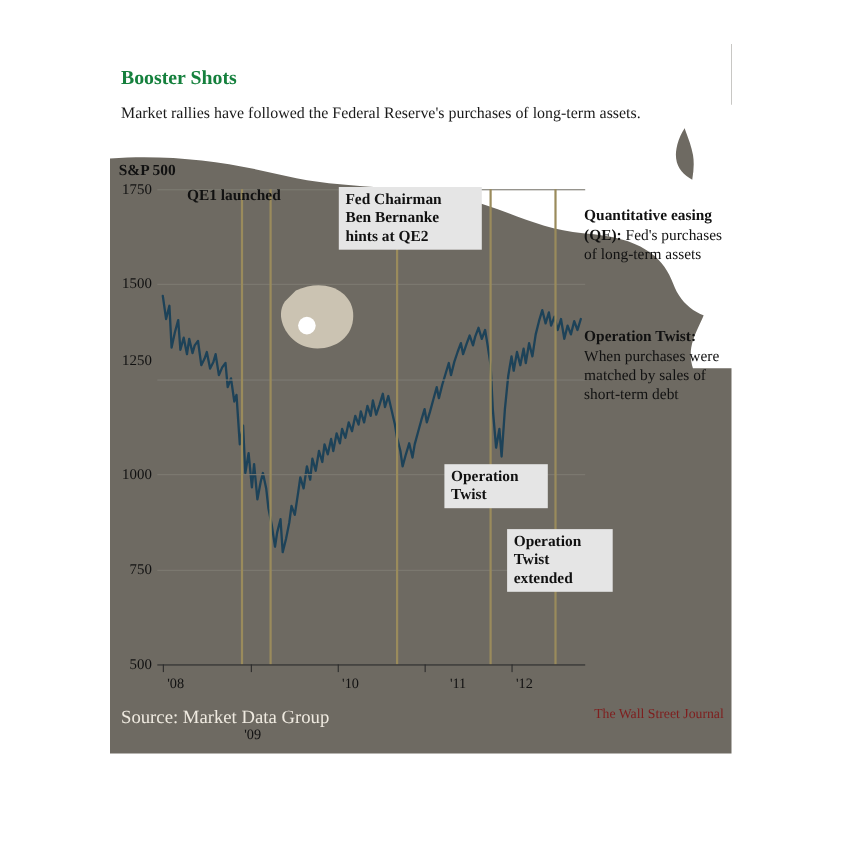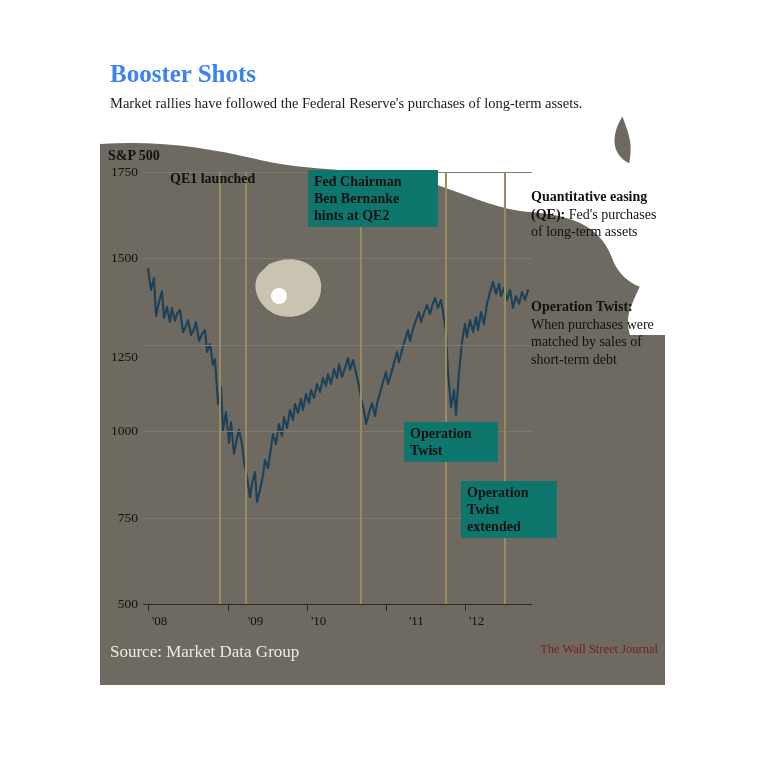--- a/index.html
+++ b/index.html
@@ -12,21 +12,21 @@
     position:absolute;left:100px;top:40px;width:565px;height:645px;
     background:#6e6a62;
   }
 
   
   .blob{position:absolute;pointer-events:none;}
 
   
   .title{
     position:absolute;left:110px;top:60px;
-    font-family:"Liberation Serif",serif;font-weight:bold;font-size:25px;color:#3b82f6;
+    font-family:"Liberation Serif",serif;font-weight:bold;font-size:18px;color:#15803d;
     letter-spacing:0px;
   }
   .subtitle{
     position:absolute;left:110px;top:94px;width:480px;
     font-family:"Liberation Serif",serif;font-size:14.5px;color:#1a1a1a;line-height:19px;
   }
   .axis-title{
     position:absolute;left:108px;top:148px;
     font-family:"Liberation Serif",serif;font-weight:bold;font-size:14px;color:#111;
   }
@@ -52,21 +52,21 @@
   .tick{position:absolute;top:604px;width:1px;height:7px;background:#2b2b2b;}
   .xlabel{
     position:absolute;top:613px;
     font-family:"Liberation Serif",serif;font-size:13px;color:#111;
   }
 
   
   .callout{
     position:absolute;
     font-family:"Liberation Serif",serif;font-weight:bold;font-size:14px;color:#111;
-    background:#0f766e;padding:3px 6px;line-height:17px;
+    background:#e5e5e5;padding:3px 6px;line-height:17px;
   }
   .callout.plain{background:transparent;padding:0;}
 
   
   .rightnote{
     position:absolute;left:531px;width:128px;
     font-family:"Liberation Serif",serif;font-size:14px;color:#111;line-height:17.5px;
   }
   .rightnote b{font-weight:bold;}
 
@@ -103,21 +103,21 @@
     <circle cx="24" cy="38" r="8" fill="#ffffff"></circle>
   </svg>
 
   <div class="title">Booster Shots</div>
   <div class="subtitle">Market rallies have followed the Federal Reserve's purchases of long-term assets.</div>
   <div class="axis-title">S&amp;P 500</div>
 
   <div class="ylabels">
     <div class="ylabel" style="top:0px;">1750</div>
     <div class="ylabel" style="top:86.4px;">1500</div>
-    <div class="ylabel" style="top:185px;">1250</div>
+    <div class="ylabel" style="top:156px;">1250</div>
     <div class="ylabel" style="top:259.2px;">1000</div>
     <div class="ylabel" style="top:345.6px;">750</div>
     <div class="ylabel" style="top:432px;text-align:center;">500</div>
   </div>
 
   <div class="plot">
     <div class="gridline" style="top:0px;"></div>
     <div class="gridline" style="top:86px;"></div>
     <div class="gridline" style="top:173px;"></div>
     <div class="gridline" style="top:259px;"></div>
@@ -145,21 +145,21 @@
     </svg>
   </div>
 
   <div class="xaxis"></div>
   <div class="tick" style="left:148px;"></div>
   <div class="tick" style="left:228px;"></div>
   <div class="tick" style="left:307px;"></div>
   <div class="tick" style="left:386px;"></div>
   <div class="tick" style="left:465px;"></div>
   <div class="xlabel" style="left:152px;">'08</div>
-  <div class="xlabel" style="left:248px;">'09</div>
+  <div class="xlabel" style="left:222px;margin-top:47px;">'09</div>
   <div class="xlabel" style="left:311px;">'10</div>
   <div class="xlabel" style="left:409px;">'11</div>
   <div class="xlabel" style="left:469px;">'12</div>
 
   <div class="callout plain" style="left:170px;top:170px;">QE1 launched</div>
 
 
   <div class="callout" style="left:308px;top:170px;width:118px;white-space:pre-line;">Fed Chairman
 Ben Bernanke
 hints at QE2</div>

